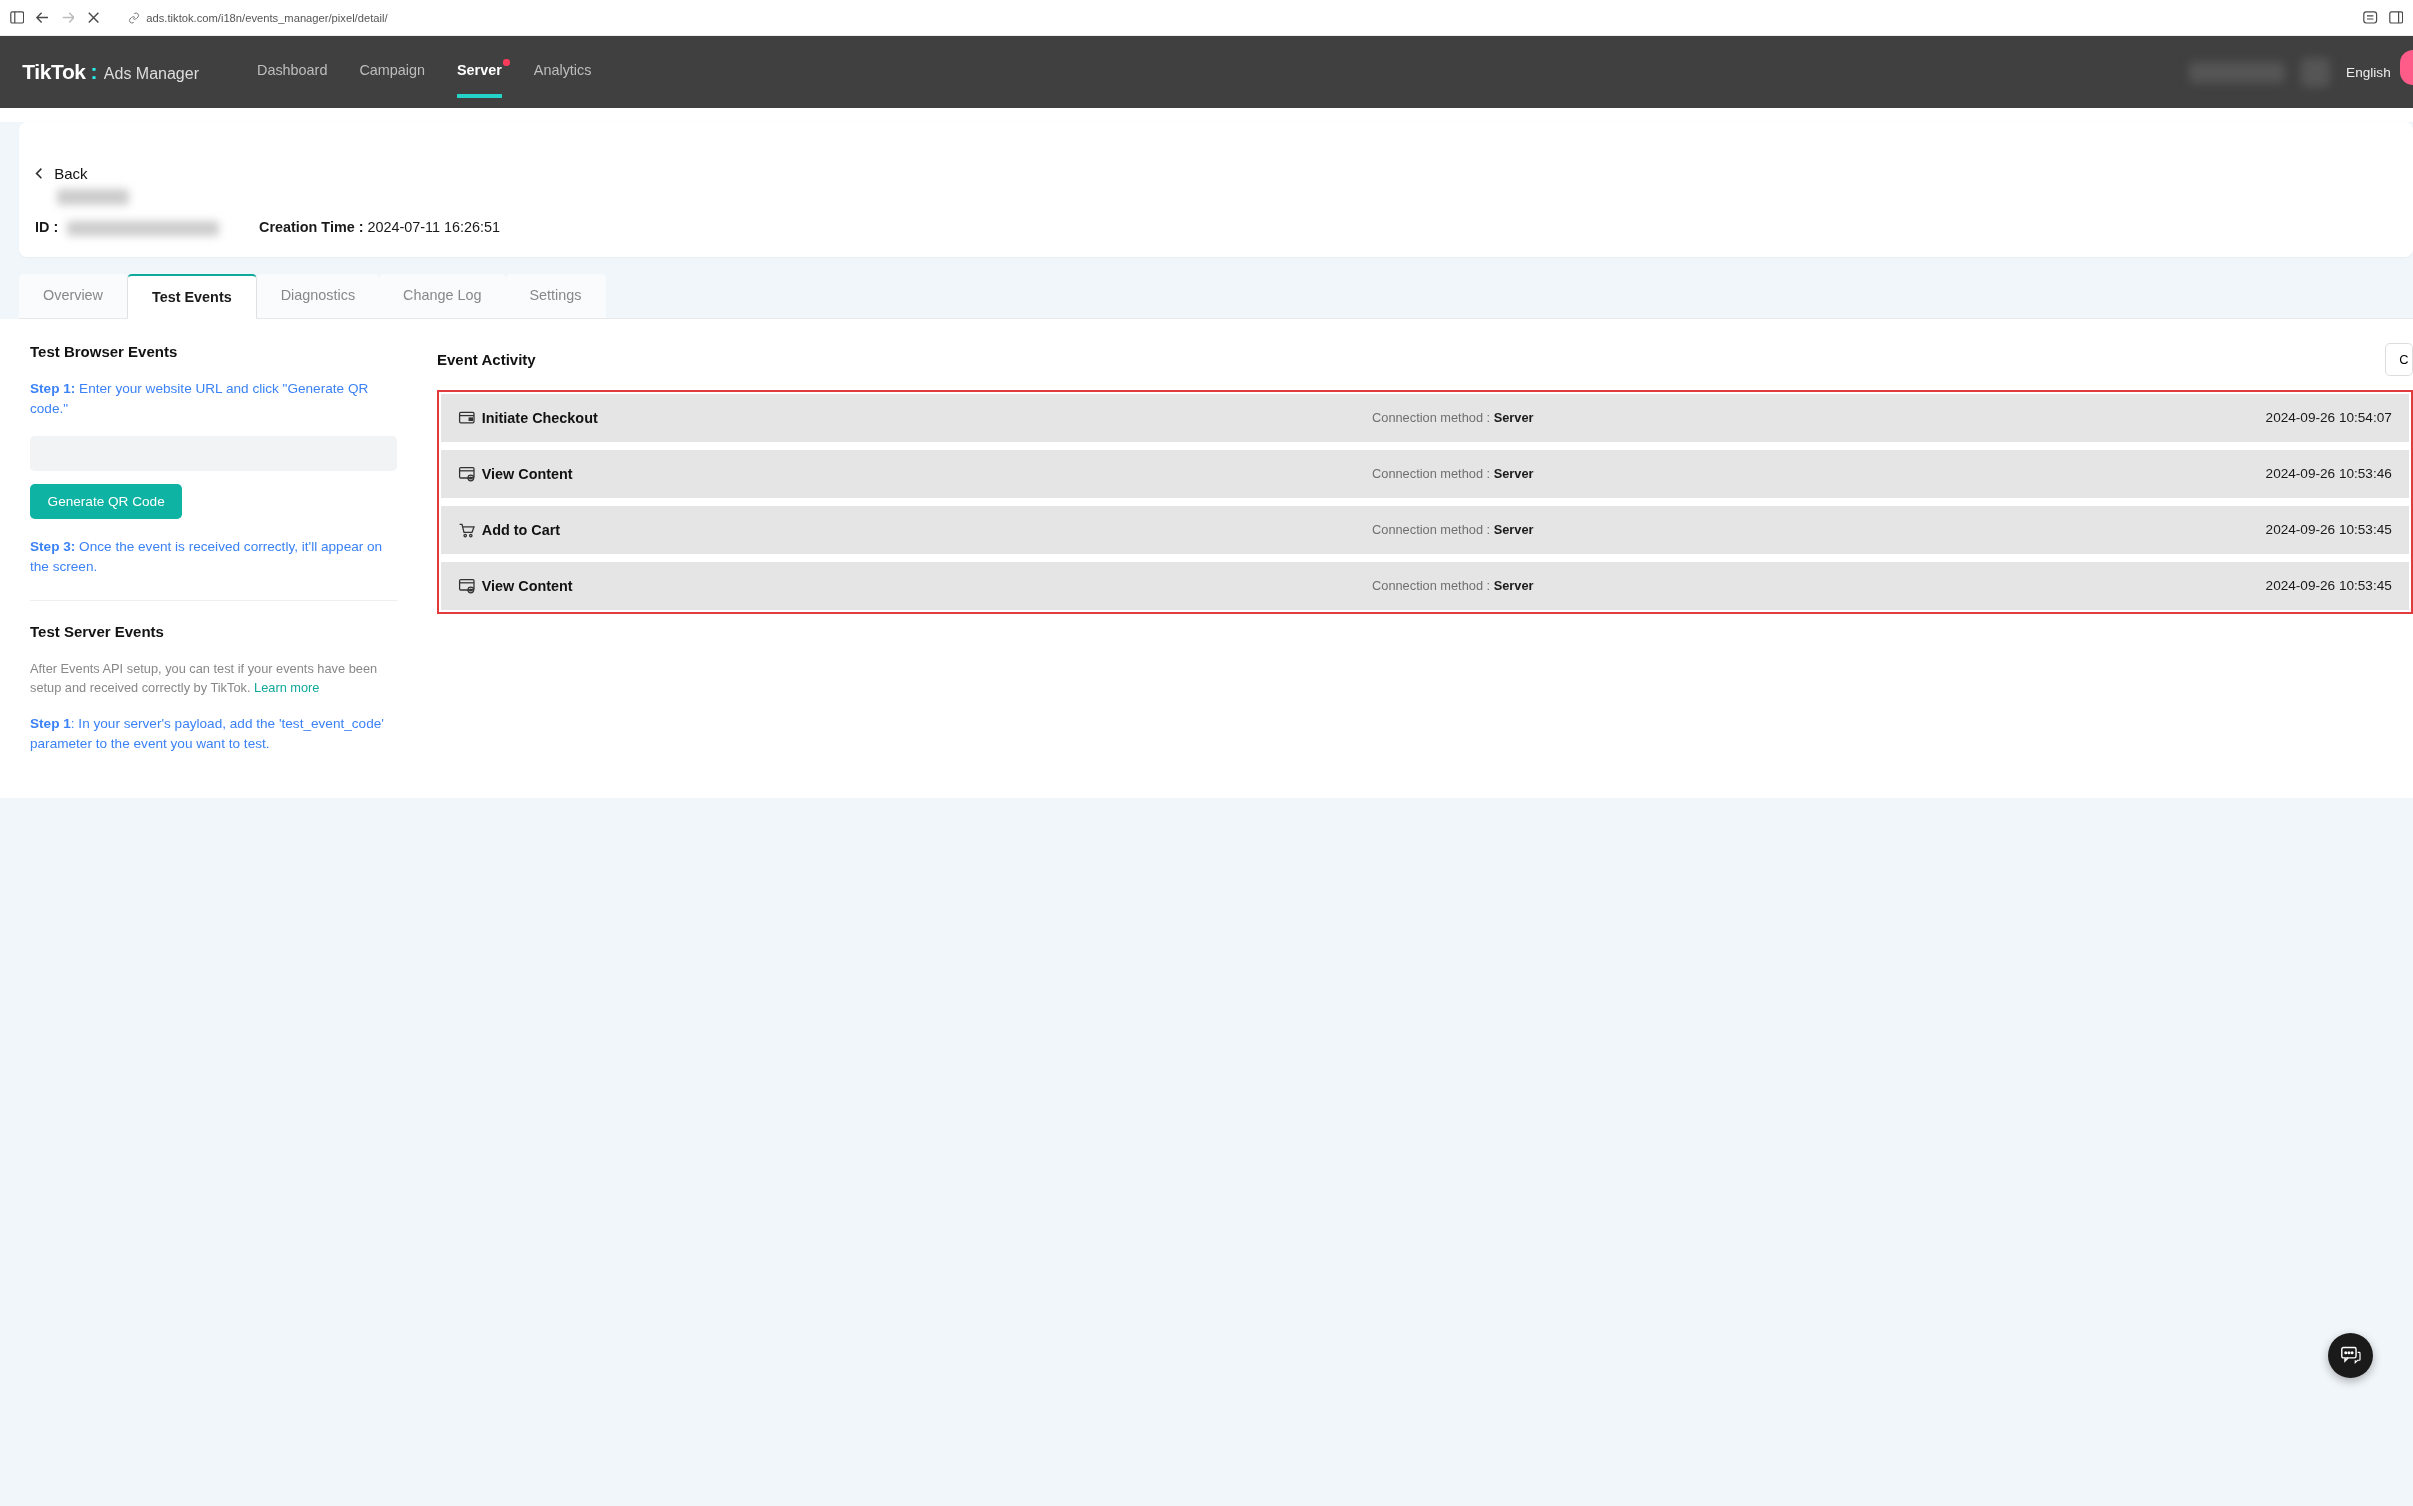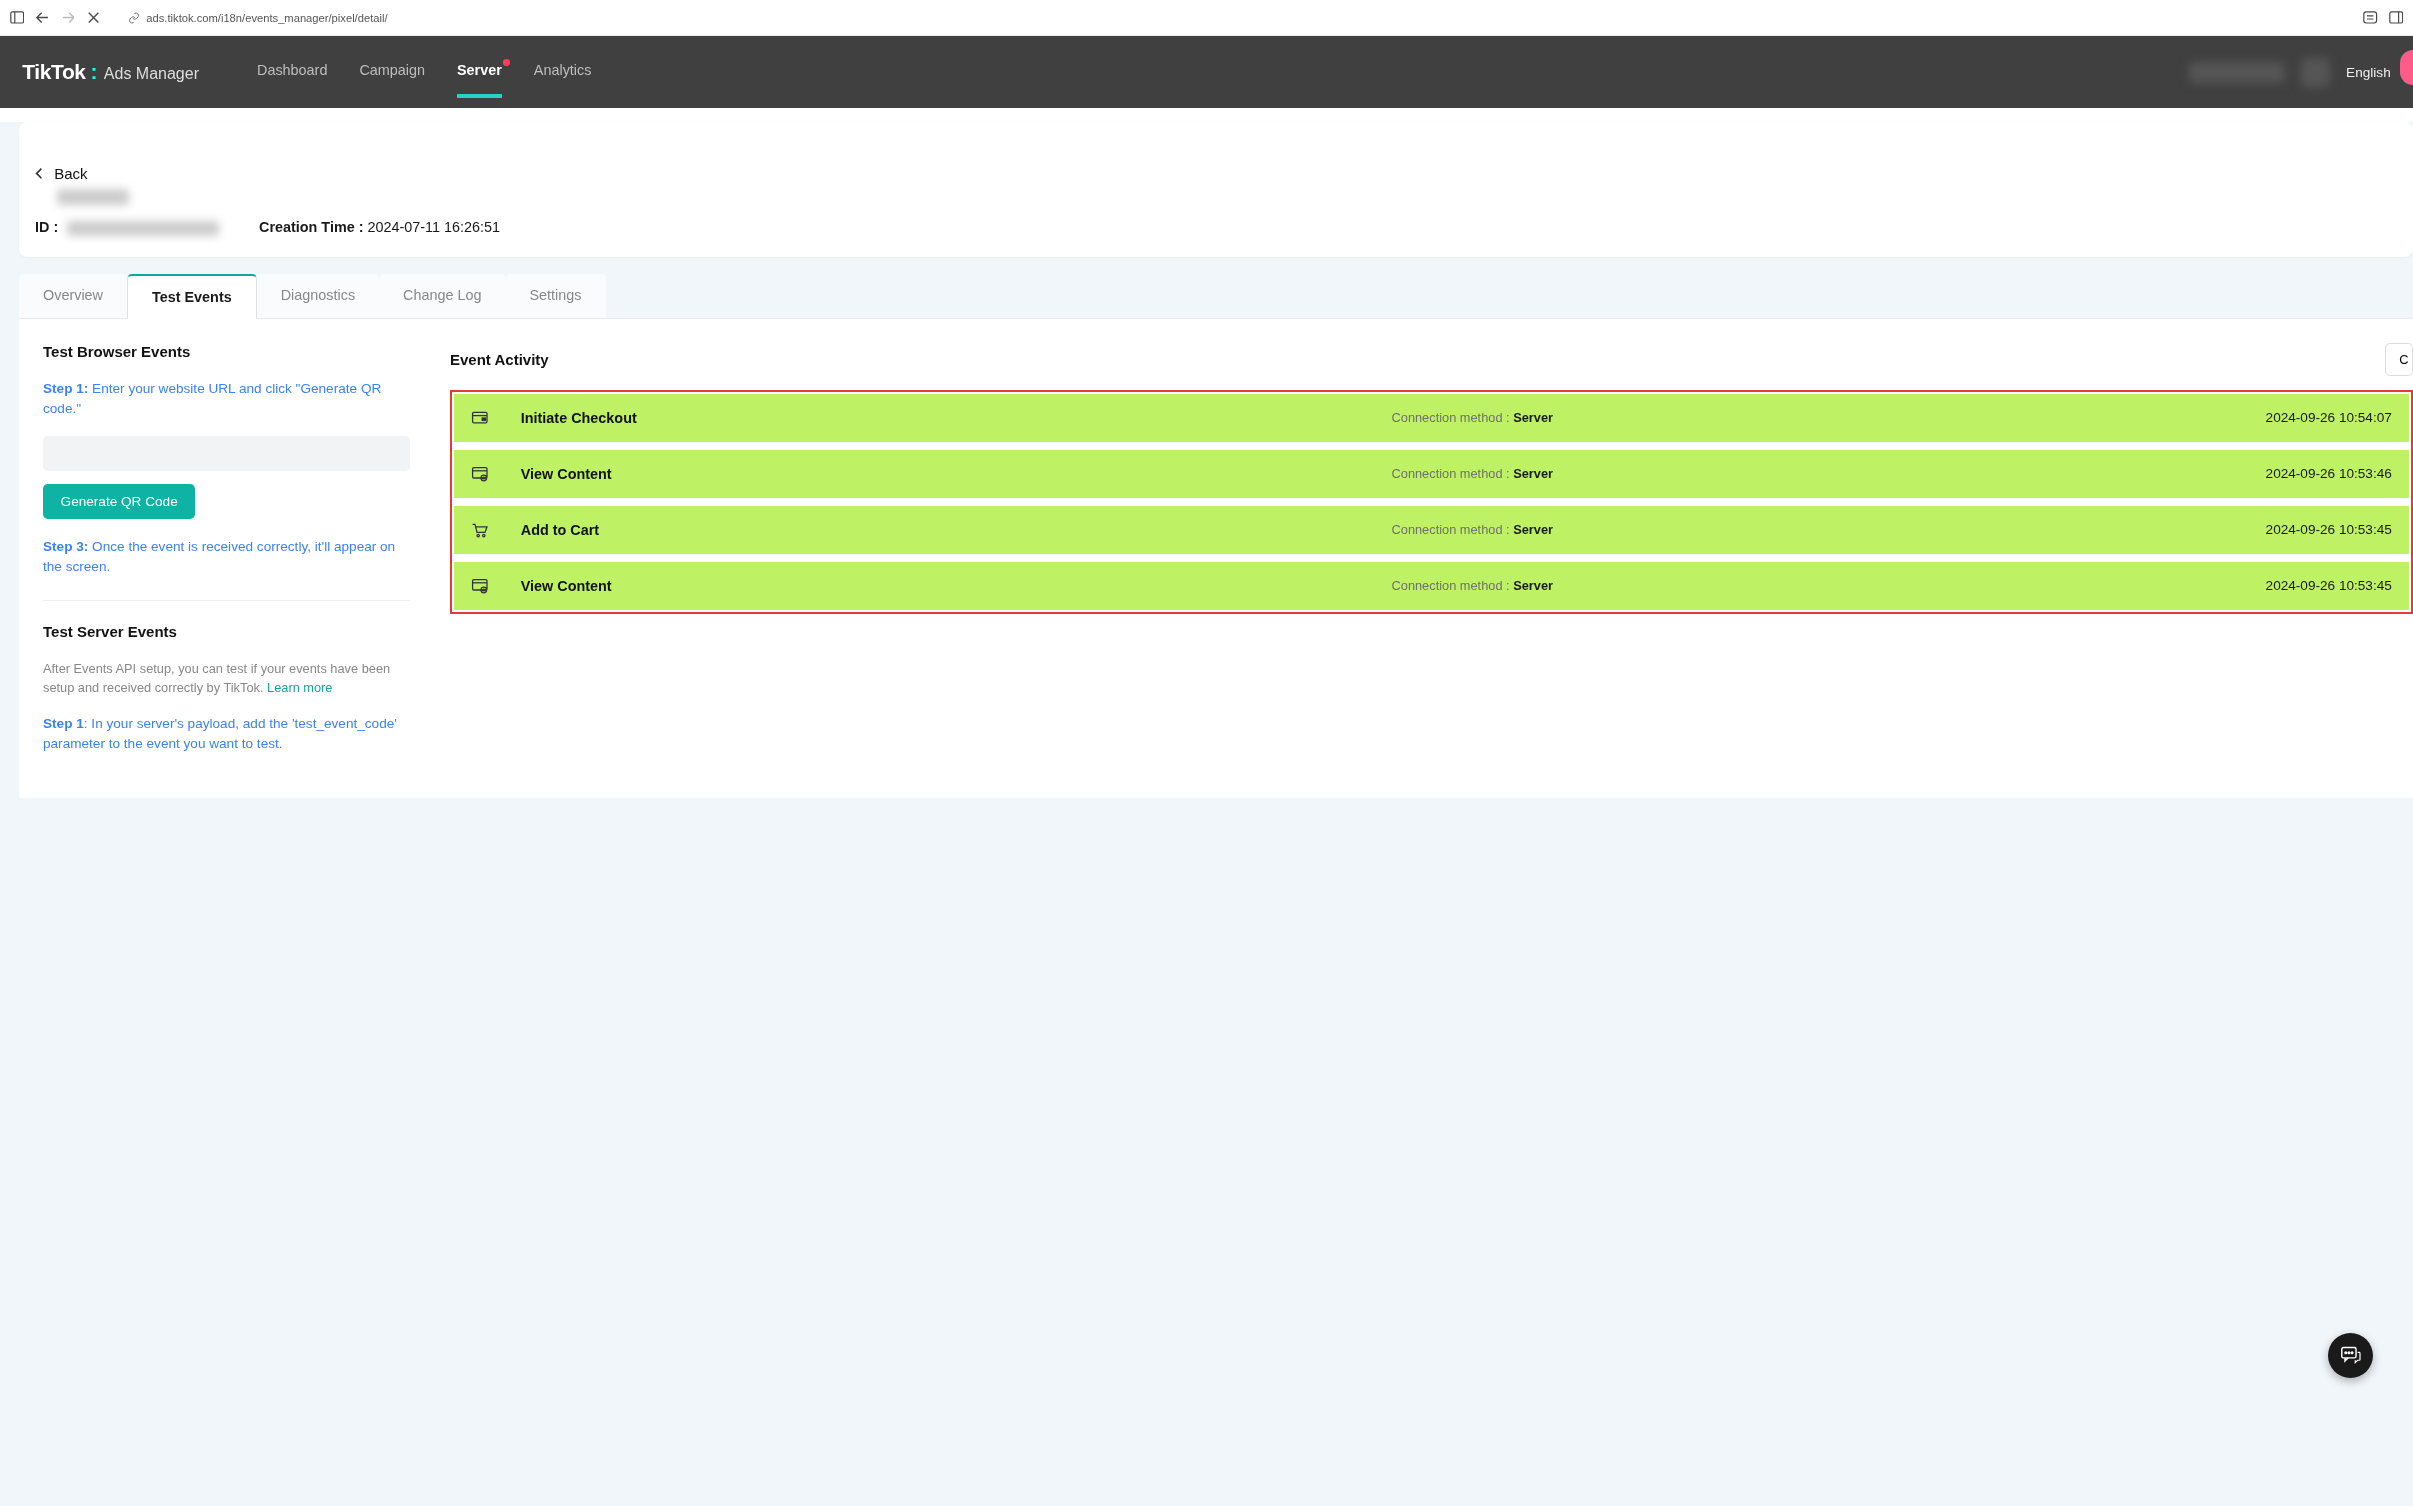--- a/index.html
+++ b/index.html
@@ -38,38 +38,38 @@
   .meta-label { font-weight:700; }
   .id-blur { display:inline-block; width:152px; height:14.4px; background:#ccc; filter:blur(4px); border-radius:3.2px; vertical-align:middle; margin-left:4.8px;}
   
   
   .tabs-wrap { margin:17.6px 0 0 19px; }
   .tabs { display:flex; border-bottom:0.8px solid #e8e8e8; }
   .tab { padding:12.8px 24px; font-size:14.4px; color:#888; cursor:pointer; background:#fafbfc; border-top-left-radius:4.8px; border-top-right-radius:4.8px;}
   .tab.active { color:#1a1a1a; font-weight:700; background:#fff; border:0.8px solid #e0e0e0; border-bottom:1.6px solid #fff; border-top:2.4px solid #0fa89a; margin-bottom:-0.8px;}
   
   
-  .content { background:#fff; padding:24px 0 32px 0; margin-left:19px; display:flex; gap:40px; }
+  .content { background:#fff; padding:24px 0 32px 6px; display:flex; gap:40px; }
   .left-col { width:391px; padding-left:24px; }
   .right-col { flex:1; padding-right:0; position:relative; }
   
   .section-title { font-size:15px; font-weight:700; margin-bottom:19px; }
   .step { font-size:13.6px; color:#3b82f6; margin-bottom:11.2px; line-height:1.5; }
   .step b { font-weight:700; }
   .url-input { width:100%; height:35px; background:#f2f3f5; border:none; border-radius:4.8px; margin:4.8px 0 12.8px 0; padding:0 9.6px; font-size:12px; }
   .qr-btn { background:#0fb3a3; color:#fff; border:none; padding:10.4px 17.6px; font-size:13.6px; border-radius:4.8px; cursor:pointer; margin-bottom:17.6px; }
   .divider { border:none; border-top:0.8px solid #eee; margin:22.3px 0; }
   .muted { color:#888; font-size:12.8px; line-height:1.5; }
   .link { color:#0fa89a; cursor:pointer; }
   
   
   .activity-header { display:flex; align-items:center; margin-bottom:14.4px;}
   .clear-btn { margin-left:auto; border:0.8px solid #ddd; background:#fff; padding:8px 12.8px; border-radius:4.8px; font-size:12.8px; cursor:pointer; overflow:hidden; width:24px; text-align:left;}
   .event-list { border:2.4px solid #e23b3b; padding:1.6px; }
-  .event-row { background:#bef264; display:flex; align-items:center; padding:16px 17.6px; margin-bottom:8px; gap:32px; }
+  .event-row { background:#e5e5e5; display:flex; align-items:center; padding:16px 17.6px; margin-bottom:8px; gap:6px; }
   .event-row:last-child { margin-bottom:0; }
   .event-icon { width:17.6px; height:16px; flex-shrink:0; }
   .event-name { font-size:14.4px; font-weight:700; flex:0 0 192px; }
   .event-conn { color:#707070; font-size:12.8px; flex:1; text-align:center;}
   .event-conn b { color:#1a1a1a; font-weight:700; }
   .event-time { font-size:13.6px; color:#1a1a1a; text-align:right; min-width:160px;}
   
   
   .fab { position:fixed; right:40px; bottom:128px; width:45px; height:45px; border-radius:50%; background:#1a1a1a; display:flex; align-items:center; justify-content:center; box-shadow:0 3.2px 9.6px rgba(0,0,0,0.3); cursor:pointer; z-index:100;}
   

